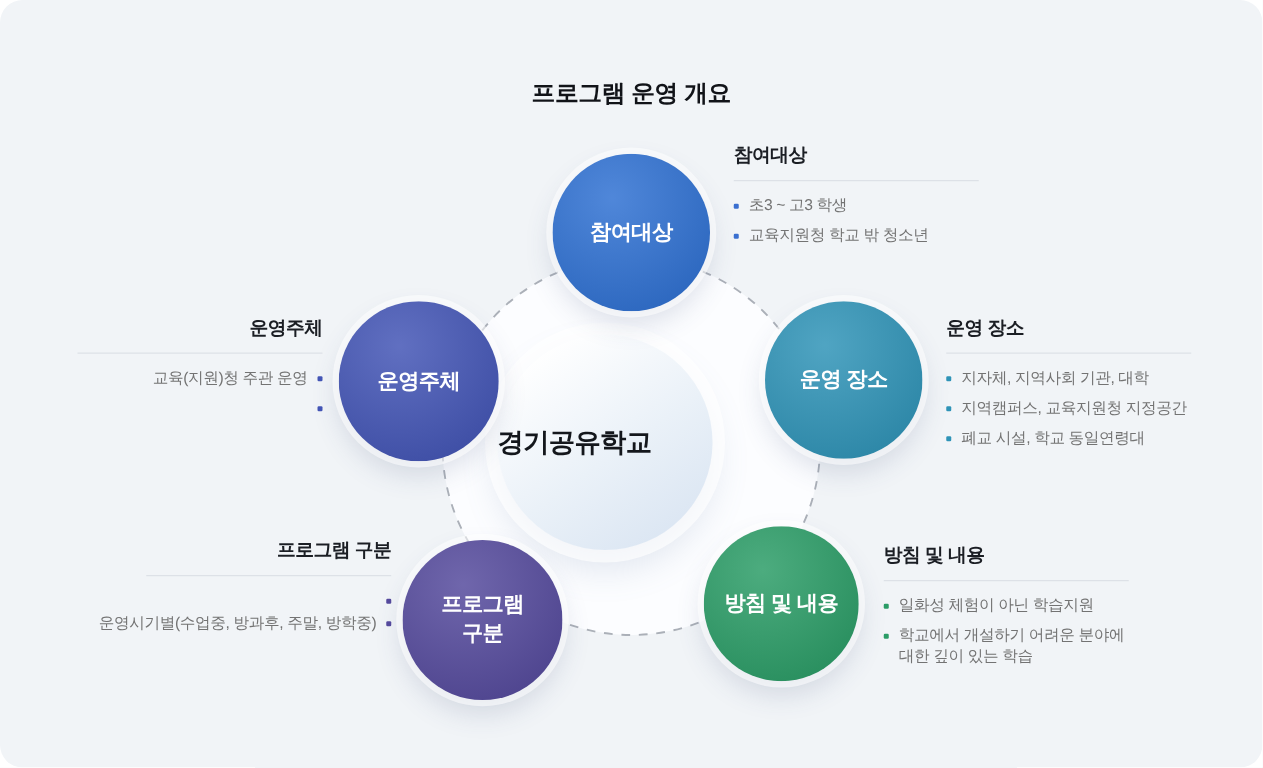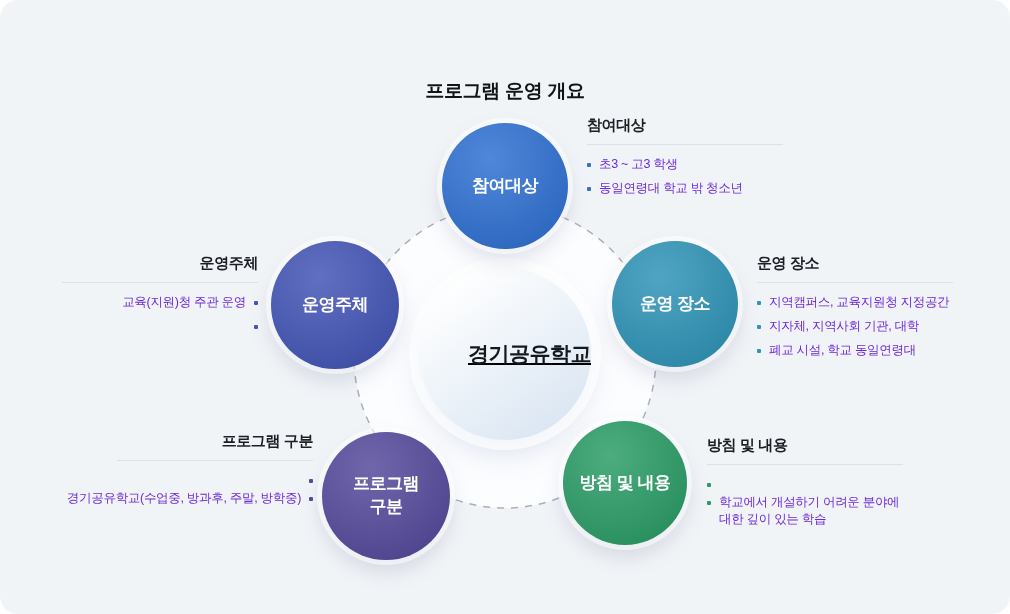--- a/index.html
+++ b/index.html
@@ -1,49 +1,49 @@
 <!DOCTYPE html>
 <html><head>
 <meta charset="utf-8">
 <style>
   html,body{margin:0;padding:0;background:#ffffff;}
   .page{position:relative;width:1010px;height:614px;background:#ffffff;overflow:hidden;
         font-family:"Liberation Sans","DejaVu Sans",sans-serif;}
   .card{position:absolute;inset:0;background:#f1f4f7;border-radius:18px;}
 
-  .title{position:absolute;top:62px;left:0;right:0;margin:16px;text-align:center;
+  .title{position:absolute;top:62px;left:0;right:0;margin:0;text-align:center;
          font-size:19px;font-weight:800;color:#111318;letter-spacing:-0.3px;}
 
   
   .stage{position:absolute;inset:0;}
   .ring-svg{position:absolute;left:345px;top:197px;width:320px;height:320px;}
 
-  .center-node{position:absolute;left:419px;top:268px;width:172px;height:172px;border-radius:50%;
+  .center-node{position:absolute;left:398px;top:268px;width:172px;height:172px;border-radius:50%;
     background:linear-gradient(145deg,#ffffff 12%,#eaf1f8 55%,#d6e2f1 100%);
     box-shadow:0 0 0 10px rgba(255,255,255,.65), 0 14px 30px rgba(100,125,165,.20);
-    display:flex;align-items:center;justify-content:flex-end;text-decoration:underline;}
+    display:flex;align-items:center;justify-content:flex-start;}
   .center-node .center-label{font-size:21px;font-weight:800;color:#14171c;letter-spacing:-0.5px;}
 
   .node{position:absolute;border-radius:50%;display:flex;align-items:center;justify-content:center;
     background-image:radial-gradient(circle at 38% 28%, rgba(255,255,255,.16), rgba(0,0,0,.10) 90%);
     box-shadow:0 0 0 5px rgba(255,255,255,.55), 0 10px 22px rgba(60,80,120,.18);}
   .node .node-label{color:#ffffff;font-size:17px;font-weight:700;text-align:center;
     line-height:1.35;letter-spacing:-0.5px;white-space:pre-line;}
   .node-participants{left:442px;top:123px;width:126px;height:126px;}
   .node-host{left:271px;top:241px;width:128px;height:128px;}
   .node-venue{left:612px;top:241px;width:126px;height:126px;}
   .node-category{left:322px;top:432px;width:128px;height:128px;font-family:Liberation Serif, serif;}
   .node-policy{left:563px;top:421px;width:124px;height:124px;}
 
   
   .section{position:absolute;}
   .section h3{margin:0;font-size:15px;font-weight:700;color:#1b1e24;letter-spacing:-0.4px;line-height:18px;}
   .section .rule{height:1px;background:#dde1e7;border:0;width:196px;margin:10px 0 11px 0;}
   .section ul{list-style:none;margin:0;padding:0;}
-  .section li{display:flex;gap:8px;margin:0 0 7px 0;font-size:12.5px;line-height:17px;color:#6d28d9;letter-spacing:-0.3px;}
+  .section li{display:flex;gap:8px;margin:0 0 7px 0;font-size:12.5px;line-height:17px;color:#737373;letter-spacing:-0.3px;}
   .section li .txt{white-space:pre-line;}
   .dot{flex:0 0 auto;width:4px;height:4px;border-radius:1px;margin-top:7px;}
 
   .sec-right{text-align:left;}
   .sec-left{text-align:right;}
   .sec-left .rule{margin-left:auto;}
   .sec-left li{justify-content:flex-end;text-align:right;}
 
   .sec-participants{left:587px;top:116px;width:210px;}
   .sec-venue{left:757px;top:254px;width:210px;}
@@ -93,21 +93,21 @@
     <div class="section sec-right sec-participants">
       <h3>참여대상</h3>
       <div class="rule"></div>
       <ul>
         <li>
           <span class="dot" style="background-color: rgb(58, 111, 208);"></span>
           <span class="txt">초3 ~ 고3 학생</span>
         </li>
         <li>
           <span class="dot" style="background-color: rgb(58, 111, 208);"></span>
-          <span class="txt">동일연령대 학교 밖 청소년</span>
+          <span class="txt">교육지원청 학교 밖 청소년</span>
         </li>
       </ul>
     </div>
 
     <div class="section sec-left sec-host">
       <h3>운영주체</h3>
       <div class="rule"></div>
       <ul>
         <li>
           <span class="txt">교육(지원)청 주관 운영</span>
@@ -118,53 +118,54 @@
         </li>
       </ul>
     </div>
 
     <div class="section sec-right sec-venue">
       <h3>운영 장소</h3>
       <div class="rule"></div>
       <ul>
         <li>
           <span class="dot" style="background-color: rgb(46, 147, 183);"></span>
-          <span class="txt">지역캠퍼스, 교육지원청 지정공간</span>
+          <span class="txt">지자체, 지역사회 기관, 대학</span>
         </li>
         <li>
           <span class="dot" style="background-color: rgb(46, 147, 183);"></span>
-          <span class="txt">지자체, 지역사회 기관, 대학</span>
+          <span class="txt">지역캠퍼스, 교육지원청 지정공간</span>
         </li>
         <li>
           <span class="dot" style="background-color: rgb(46, 147, 183);"></span>
           <span class="txt">폐교 시설, 학교 동일연령대</span>
         </li>
       </ul>
     </div>
 
     <div class="section sec-left sec-category">
       <h3>프로그램 구분</h3>
       <div class="rule"></div>
       <ul>
         <li>
           <span class="dot" style="background-color: rgb(84, 73, 156);"></span>
         </li>
         <li>
-          <span class="txt">경기공유학교(수업중, 방과후, 주말, 방학중)</span>
+          <span class="txt">운영시기별(수업중, 방과후, 주말, 방학중)</span>
           <span class="dot" style="background-color: rgb(84, 73, 156);"></span>
         </li>
       </ul>
     </div>
 
     <div class="section sec-right sec-policy">
       <h3>방침 및 내용</h3>
       <div class="rule"></div>
       <ul>
         <li>
           <span class="dot" style="background-color: rgb(42, 156, 102);"></span>
+          <span class="txt">일화성 체험이 아닌 학습지원</span>
         </li>
         <li>
           <span class="dot" style="background-color: rgb(42, 156, 102);"></span>
           <span class="txt">학교에서 개설하기 어려운 분야에
 대한 깊이 있는 학습</span>
         </li>
       </ul>
     </div>
 
   </div>

